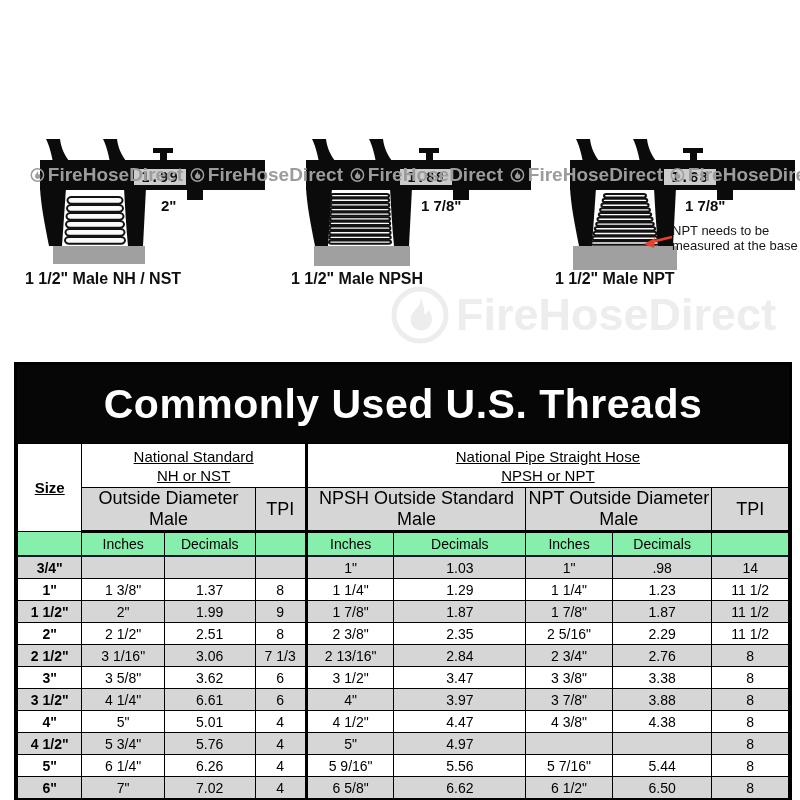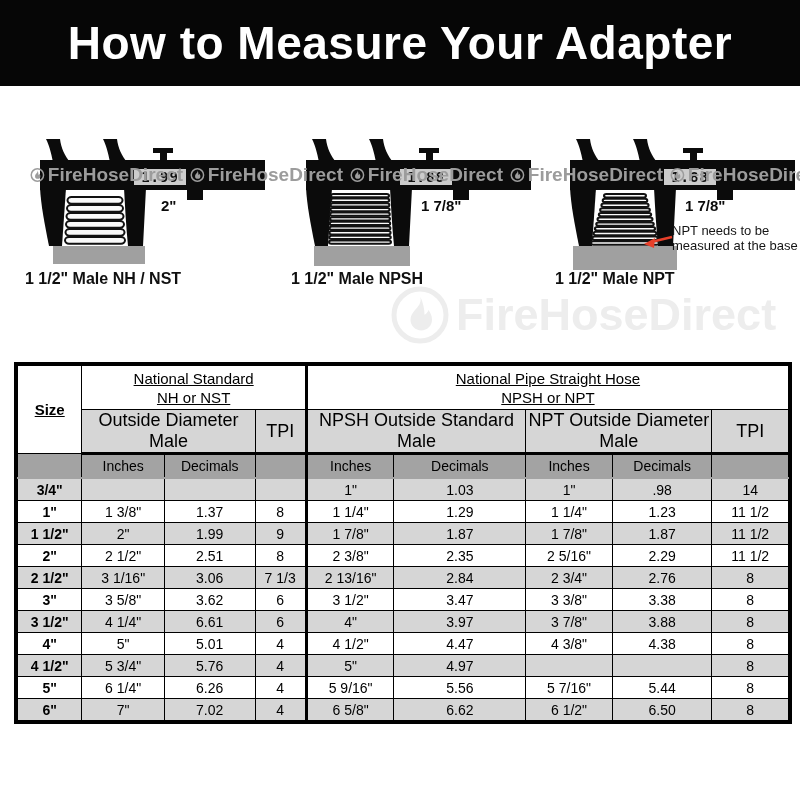--- a/index.html
+++ b/index.html
@@ -24,34 +24,31 @@
   .bigwm{position:absolute;left:390px;top:285px;display:flex;align-items:center;gap:6px;color:#ededed;
     font-weight:bold;font-size:45px;white-space:nowrap;z-index:0;}
 
   .tablewrap{position:absolute;left:14px;top:362px;width:772px;border:3px solid #000;background:#fff;}
   .tbanner{height:78px;background:#060606;display:flex;align-items:center;justify-content:center;}
   .tbanner span{color:#fff;font-weight:bold;font-size:41px;letter-spacing:.5px;white-space:nowrap;}
   table{border-collapse:collapse;width:100%;table-layout:fixed;}
   th,td{border:1px solid #000;text-align:center;vertical-align:middle;padding:0;color:#000;font-weight:normal;}
   .h1 th{height:43px;font-size:15px;background:#fff;line-height:19px;text-decoration:underline;}
   .h2 th{height:21px;font-size:18px;background:#d6d6d6;border-bottom:3px solid #000;}
-  .h3 th{height:22px;font-size:14px;background:#a3a3a3;border-bottom:2px solid #a3a3a3;}
+  .h3 th{height:22px;font-size:14px;background:#86efac;border-bottom:2px solid #0f172a;}
   td{height:21px;font-size:14px;background:#fff;}
   tr.alt td{background:#d6d6d6;}
   .szc{font-weight:bold;}
   .thickL{border-left:3px solid #000;}
 </style>
 </head>
 <body>
 
 <div id="stage">
 
-  <div class="banner">
-    <span>How to Measure Your Adapter</span>
-  </div>
 
   <div class="figure" style="left:15px">
     <svg class="cal" width="250" height="168" viewBox="0 0 250 168">
       <rect class="blk" x="25" y="32" width="225" height="30"></rect>
       <path class="blk" d="M38 34 C36 24 34 17 31 11 L45 11 C46 20 50 28 55 34 Z"></path>
       <path class="blk" d="M95 34 C93 24 91 17 88 11 L102 11 C103 20 107 28 112 34 Z"></path>
       <rect class="blk" x="138" y="20" width="20" height="5"></rect>
       <rect class="blk" x="145" y="25" width="7" height="8"></rect>
       <rect class="blk" x="172" y="62" width="16" height="10"></rect>
       <path class="blk" d="M25 60 L51 60 L47 118 L34 118 C30 98 26 78 25 60 Z"></path>
@@ -182,20 +179,23 @@
 
   <div class="bigwm">
     <svg width="60" height="60" viewBox="0 0 24 24">
         <circle cx="12" cy="12" r="10.4" fill="none" stroke="currentColor" stroke-width="2"></circle>
         <path fill="currentColor" d="M12.2 4.8c.4 2.6-1 3.8-2.2 5.2-1 1.2-1.8 2.3-1.8 3.9a4.3 4.3 0 0 0 8.6 0c0-1.5-.6-2.7-1.4-3.9-.3.9-.8 1.5-1.6 1.9 0-2.5-.6-4.8-1.6-7.1z"></path>
       </svg>
     <span>FireHoseDirect</span>
   </div>
 
   <div class="tablewrap">
+    <div class="tbanner">
+      <span>Commonly Used U.S. Threads</span>
+    </div>
     <table>
       <colgroup>
         <col style="width:64px">
           <col style="width:82px">
           <col style="width:90px">
           <col style="width:51px">
         <col style="width:87px">
           <col style="width:131px">
           <col style="width:86px">
           <col style="width:99px">

